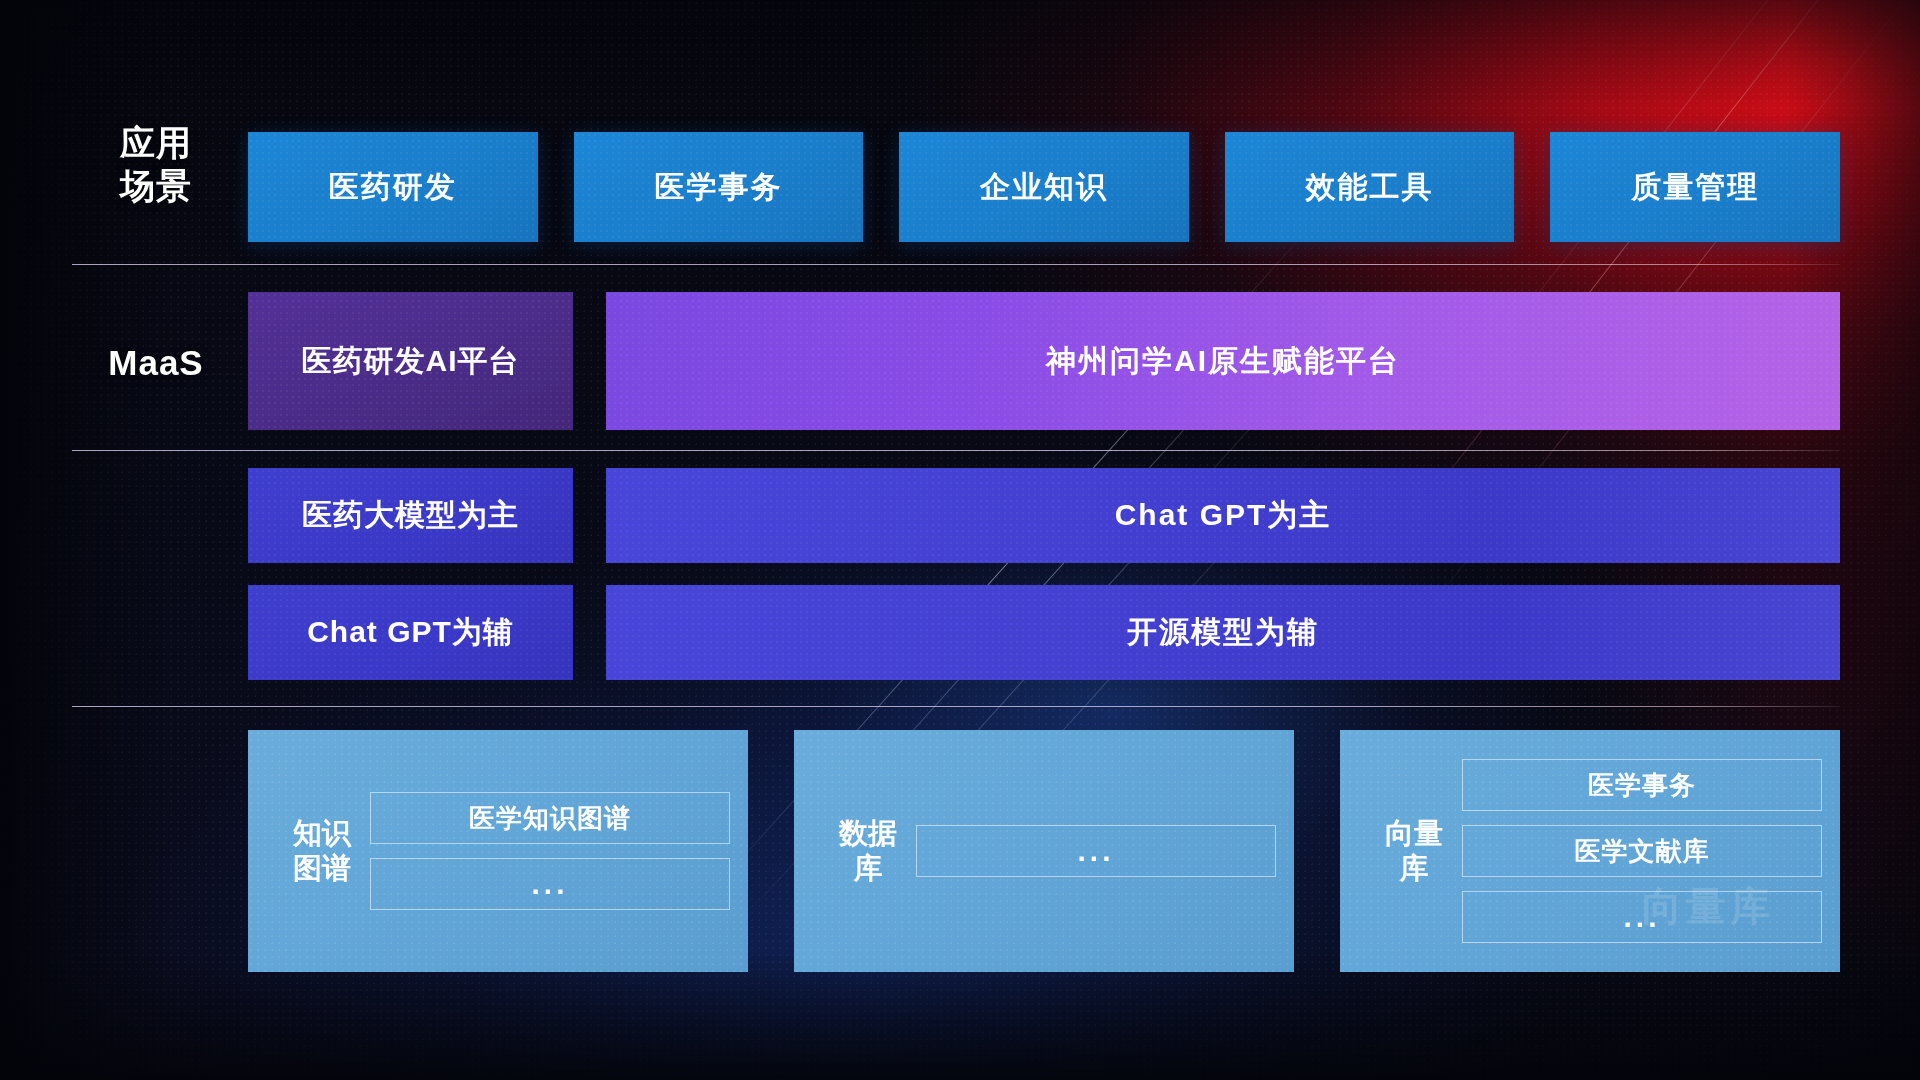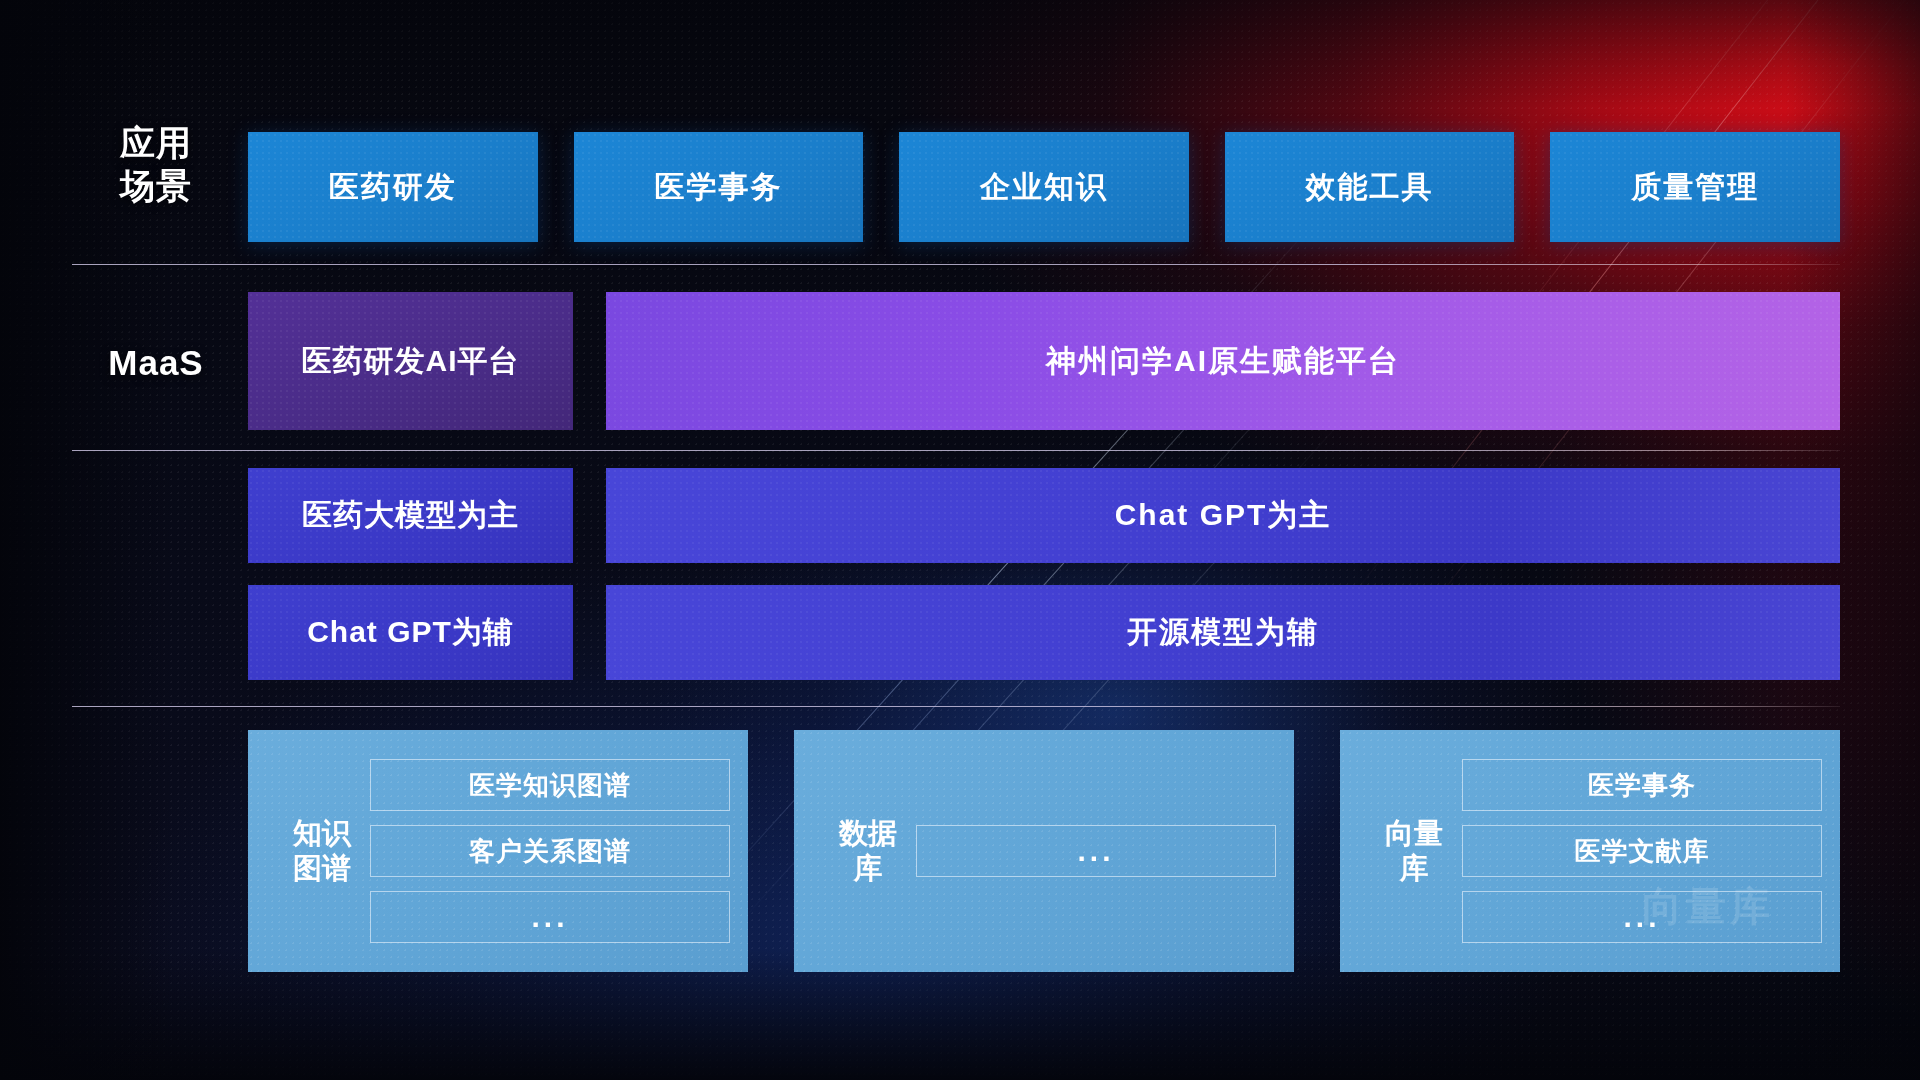--- a/index.html
+++ b/index.html
@@ -341,21 +341,20 @@
 
     <div class="divider" style="top:706px;"></div>
 
 
     <div class="kn-wrap">
 
       <div class="kn-card">
         <div class="kn-side">知识图谱</div>
         <div class="kn-items">
           <div class="kn-item">医学知识图谱</div>
-          <div class="kn-item">客户关系图谱</div>
           <div class="kn-item ellipsis">...</div>
         </div>
       </div>
 
       <div class="kn-card">
         <div class="kn-side">数据库</div>
         <div class="kn-items">
           <div class="kn-item ellipsis">...</div>
         </div>
       </div>

